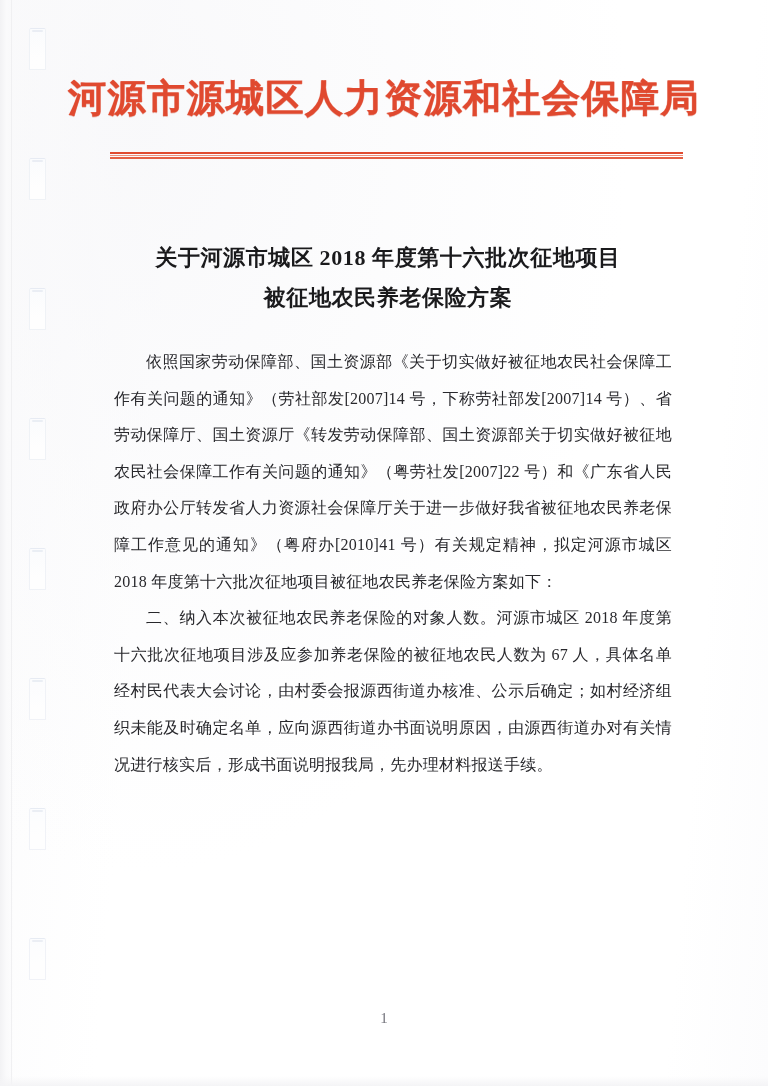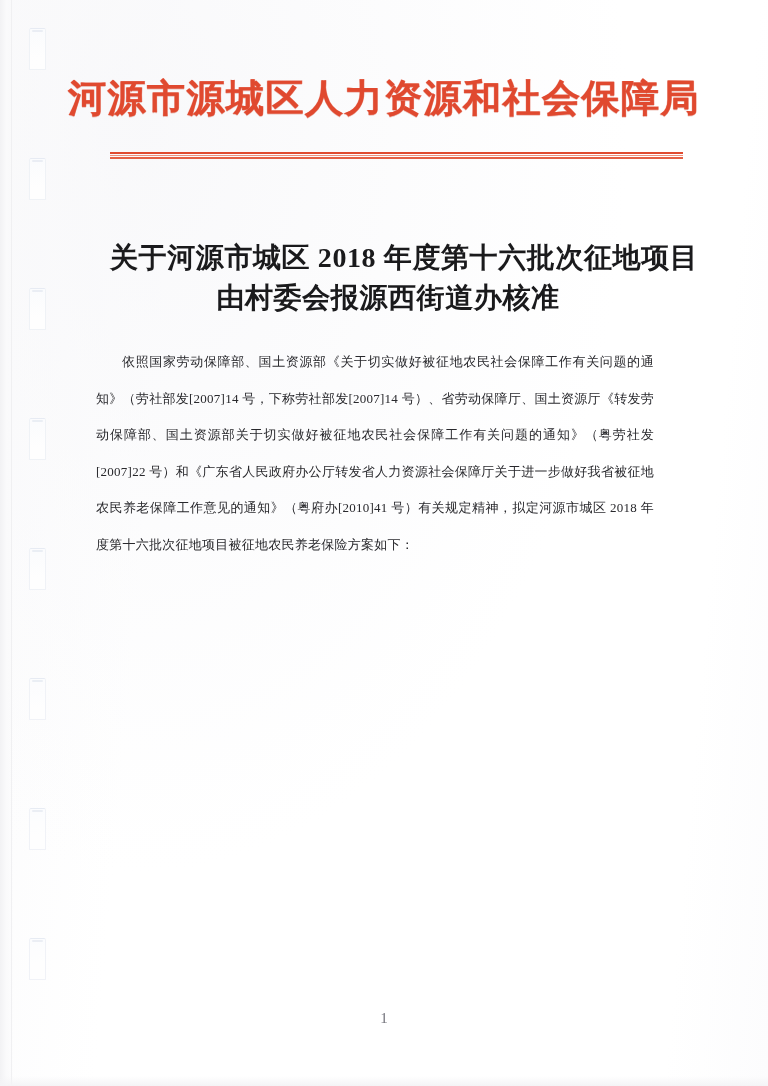--- a/index.html
+++ b/index.html
@@ -124,35 +124,35 @@
   }
 
   
   .doc-title {
     position: absolute;
     left: 110px;
     top: 238px;
     width: 556px;
     text-align: center;
     font-family: "Liberation Serif", "DejaVu Serif", serif;
-    font-size: 28px;
+    font-size: 22px;
     font-weight: 700;
     line-height: 40px;
     color: #1c1c1e;
     letter-spacing: 0.6px;
   }
   .doc-title .line { display: block; white-space: nowrap; }
 
   .body-text {
     position: absolute;
-    left: 96px;
+    left: 114px;
     top: 344px;
     width: 558px;
     font-family: "Liberation Serif", "DejaVu Serif", serif;
-    font-size: 13px;
+    font-size: 16px;
     line-height: 36.6px;
     color: #2a2a2e;
     text-align: justify;
     text-justify: inter-ideograph;
     letter-spacing: 0.25px;
   }
   .body-text p {
     margin: 0;
     text-indent: 2em;
     text-align: justify;
@@ -208,23 +208,24 @@
   </div>
 
   <div class="rule-wrap">
     <div class="rule-main"></div>
     <div class="rule-hair"></div>
     <div class="rule-sub"></div>
   </div>
 
   <div class="doc-title">
     <span class="line">关于河源市城区 2018 年度第十六批次征地项目</span>
-    <span class="line">由村委会报源西街道办核准</span>
+    <span class="line">被征地农民养老保险方案</span>
   </div>
 
   <div class="body-text" id="body-text">
       <p>依照国家劳动保障部、国土资源部《关于切实做好被征地农民社会保障工作有关问题的通知》（劳社部发[2007]14 号，下称劳社部发[2007]14 号）、省劳动保障厅、国土资源厅《转发劳动保障部、国土资源部关于切实做好被征地农民社会保障工作有关问题的通知》（粤劳社发[2007]22 号）和《广东省人民政府办公厅转发省人力资源社会保障厅关于进一步做好我省被征地农民养老保障工作意见的通知》（粤府办[2010]41 号）有关规定精神，拟定河源市城区 2018 年度第十六批次征地项目被征地农民养老保险方案如下：</p>
+      <p>二、纳入本次被征地农民养老保险的对象人数。河源市城区 2018 年度第十六批次征地项目涉及应参加养老保险的被征地农民人数为 67 人，具体名单经村民代表大会讨论，由村委会报源西街道办核准、公示后确定；如村经济组织未能及时确定名单，应向源西街道办书面说明原因，由源西街道办对有关情况进行核实后，形成书面说明报我局，先办理材料报送手续。</p>
     </div>
 
   <div class="page-number">1</div>
 
   <div class="scan-bottom"></div>
 </div>
 
 </body></html>

